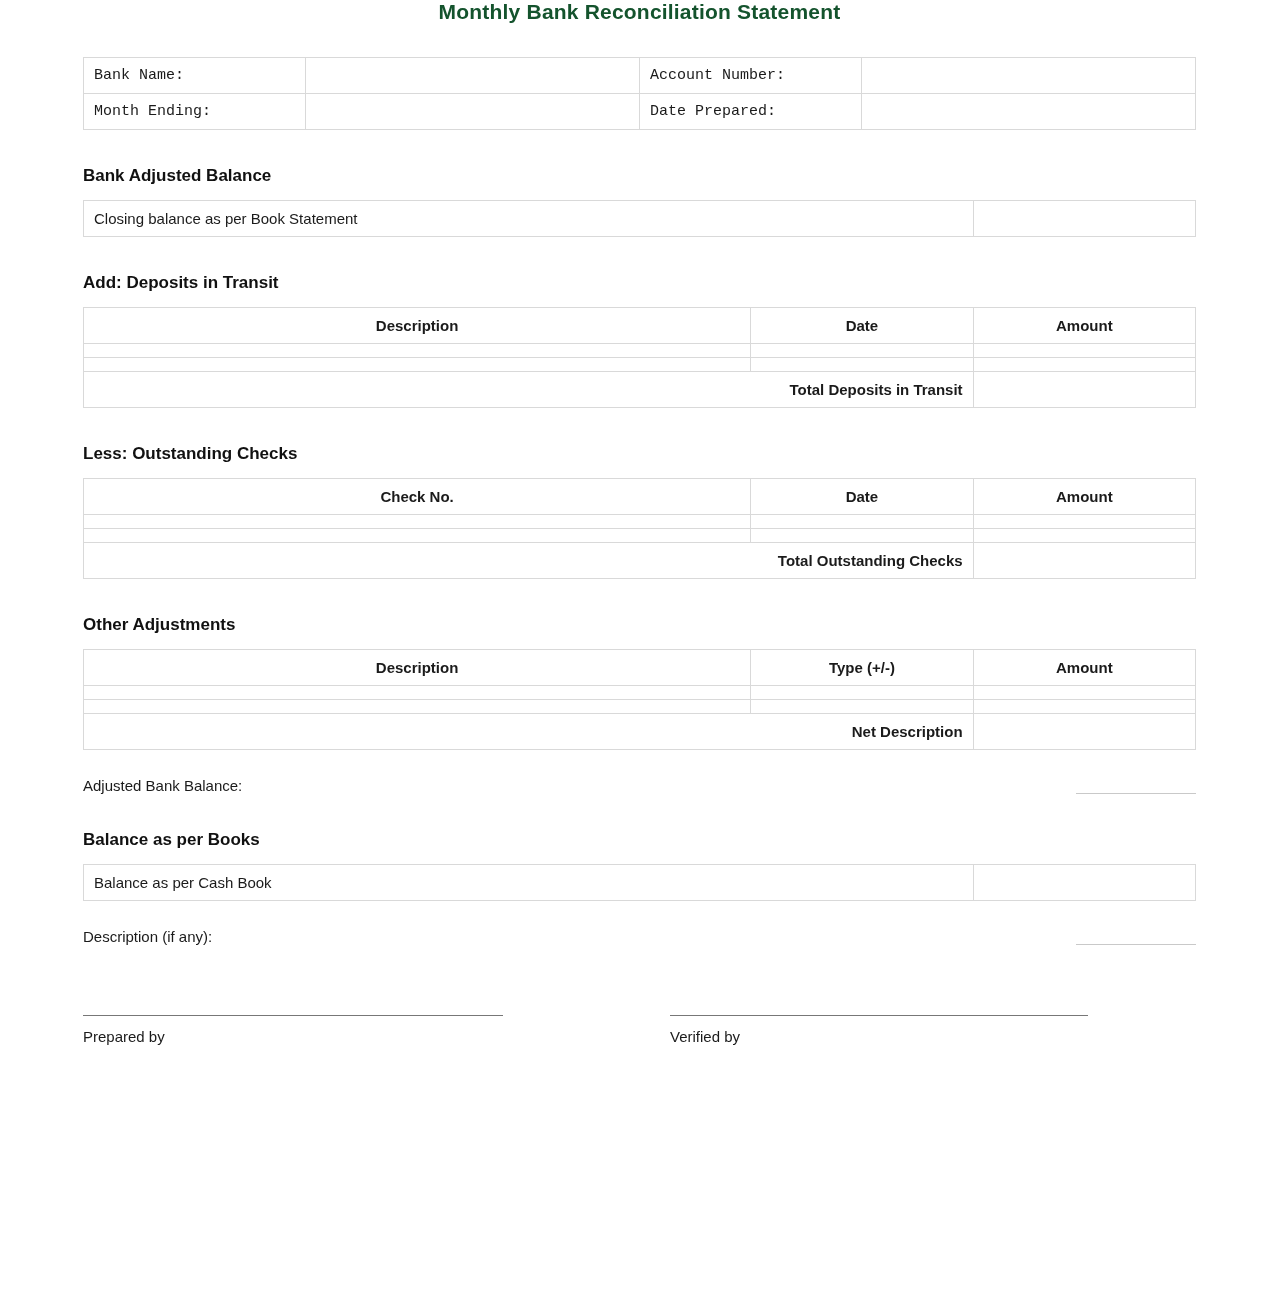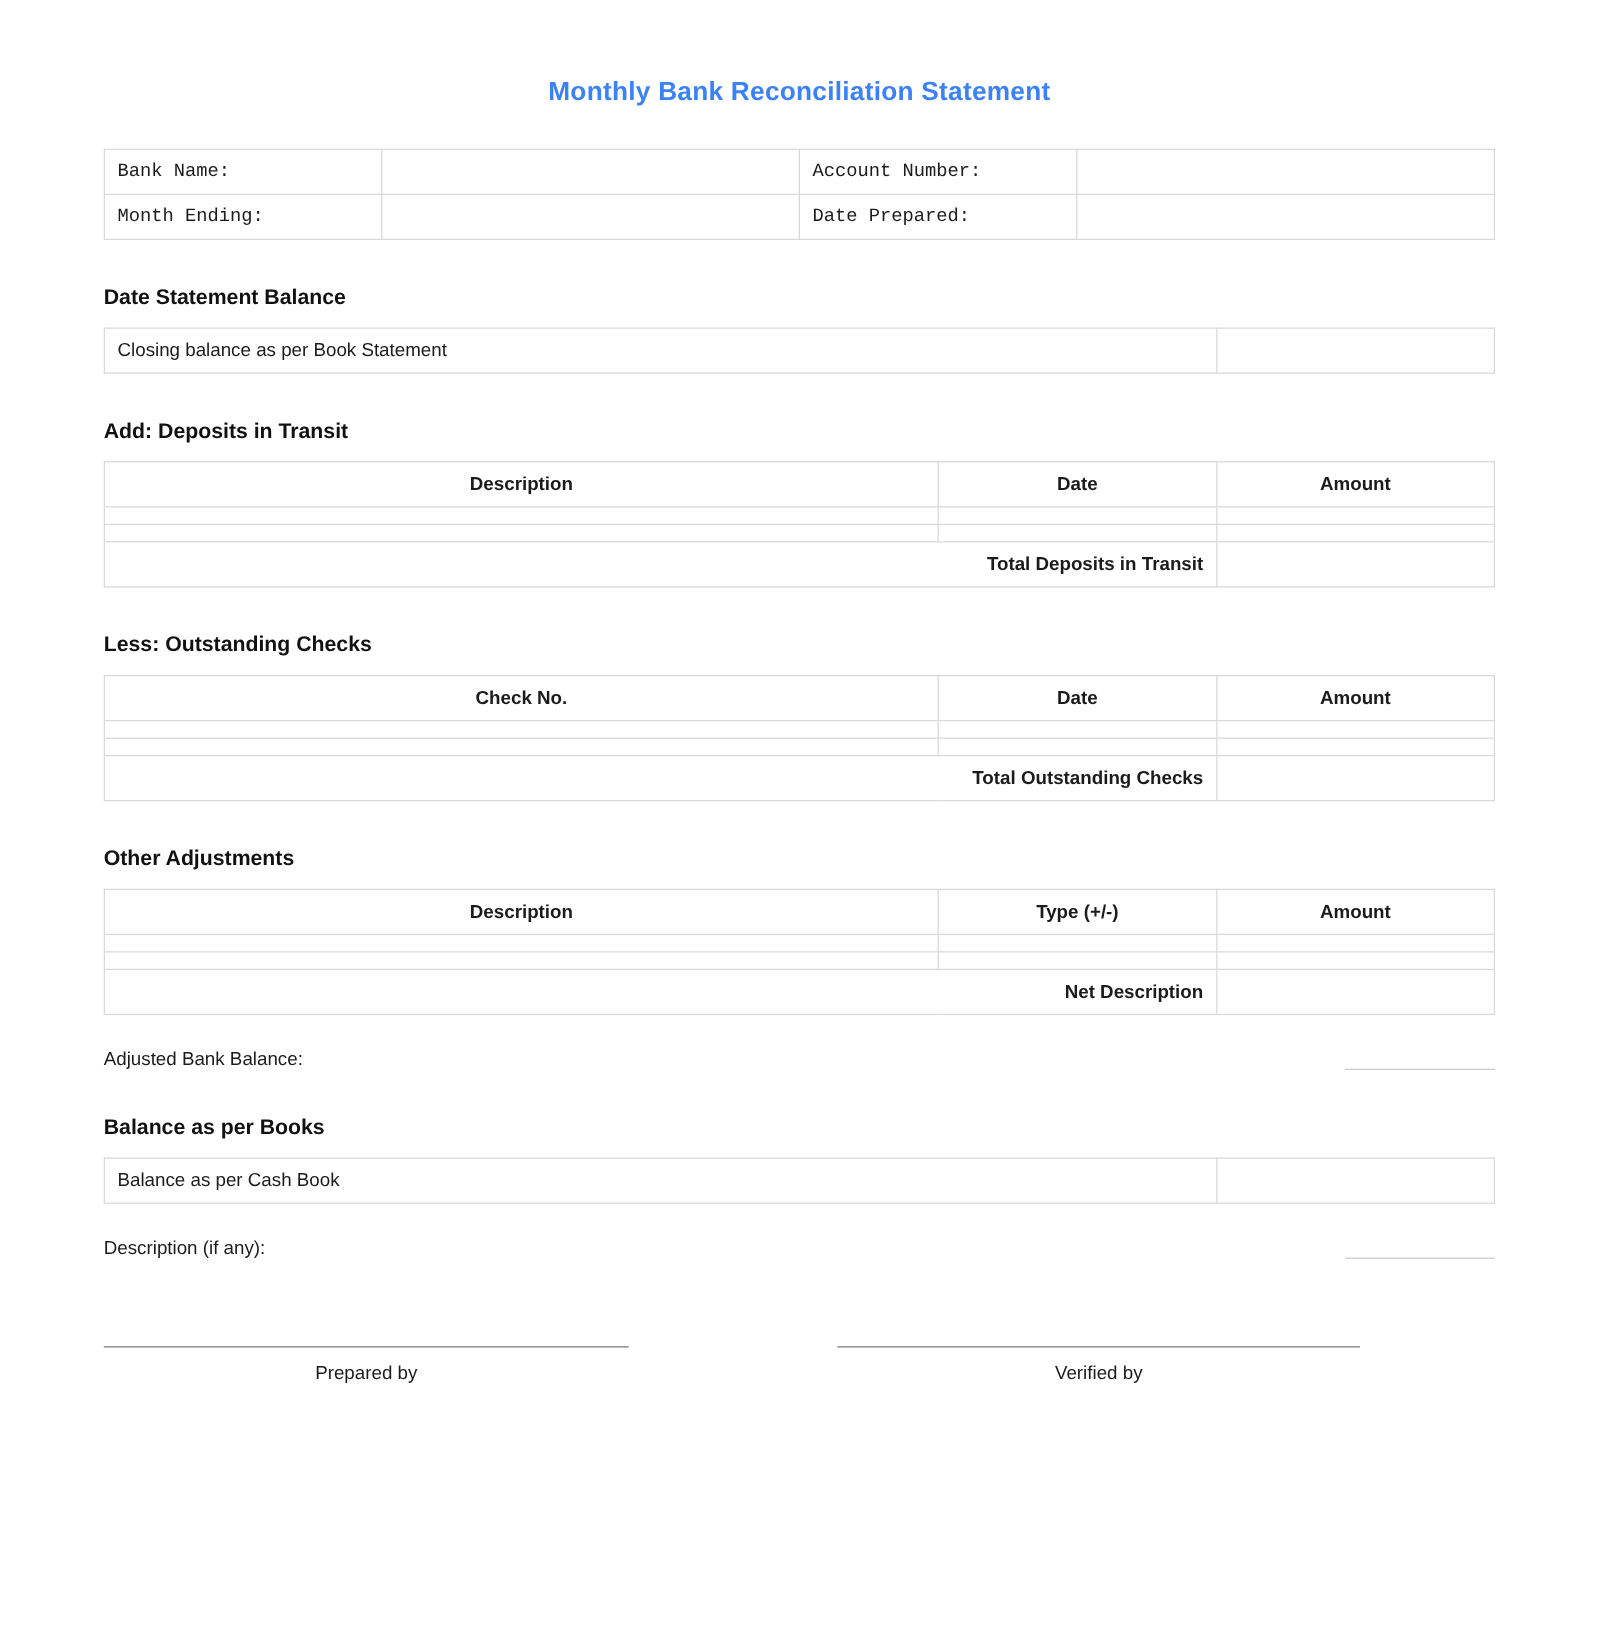--- a/index.html
+++ b/index.html
@@ -14,25 +14,24 @@
     color: #1b1b1b;
     position: relative;
     overflow: hidden;
   }
   .content {
     width: 1113px;
     margin-left: 83px;
   }
   .title {
     margin: 0;
-    padding-top: 62px;
     font-size: 21px;
     font-weight: 700;
     text-align: center;
-    color: #3b82f6;
+    color: #14532d;
     letter-spacing: 0.2px;
   }
   table.tbl {
     width: 100%;
     border-collapse: collapse;
     table-layout: fixed;
     font-size: 15px;
   }
   table.tbl th, table.tbl td {
     border: 1px solid #d9d9d9;
@@ -82,21 +81,20 @@
   }
   .fill-line {
     display: inline-block;
     width: 120px;
     height: 15px;
     border-bottom: 1px solid #c9c9c9;
   }
   .sig-row {
     display: flex;
     margin-top: 70px;
-    text-align: center;
   }
   .sig-block {
     width: 420px;
   }
   .sig-block.second {
     margin-left: 167px;
     width: 418px;
   }
   .sig-line {
     border-top: 1px solid #777777;
@@ -130,21 +128,21 @@
       </tr>
       <tr>
         <td>Month Ending:</td>
         <td></td>
         <td>Date Prepared:</td>
         <td></td>
       </tr>
     </tbody>
   </table>
 
-  <h2 class="section-heading">Date Statement Balance</h2>
+  <h2 class="section-heading">Bank Adjusted Balance</h2>
   <table class="tbl">
     <colgroup>
         <col style="width:80%">
         <col style="width:20%">
       </colgroup>
     <tbody>
       <tr class="single-row">
         <td>Closing balance as per Book Statement</td>
         <td></td>
       </tr>

